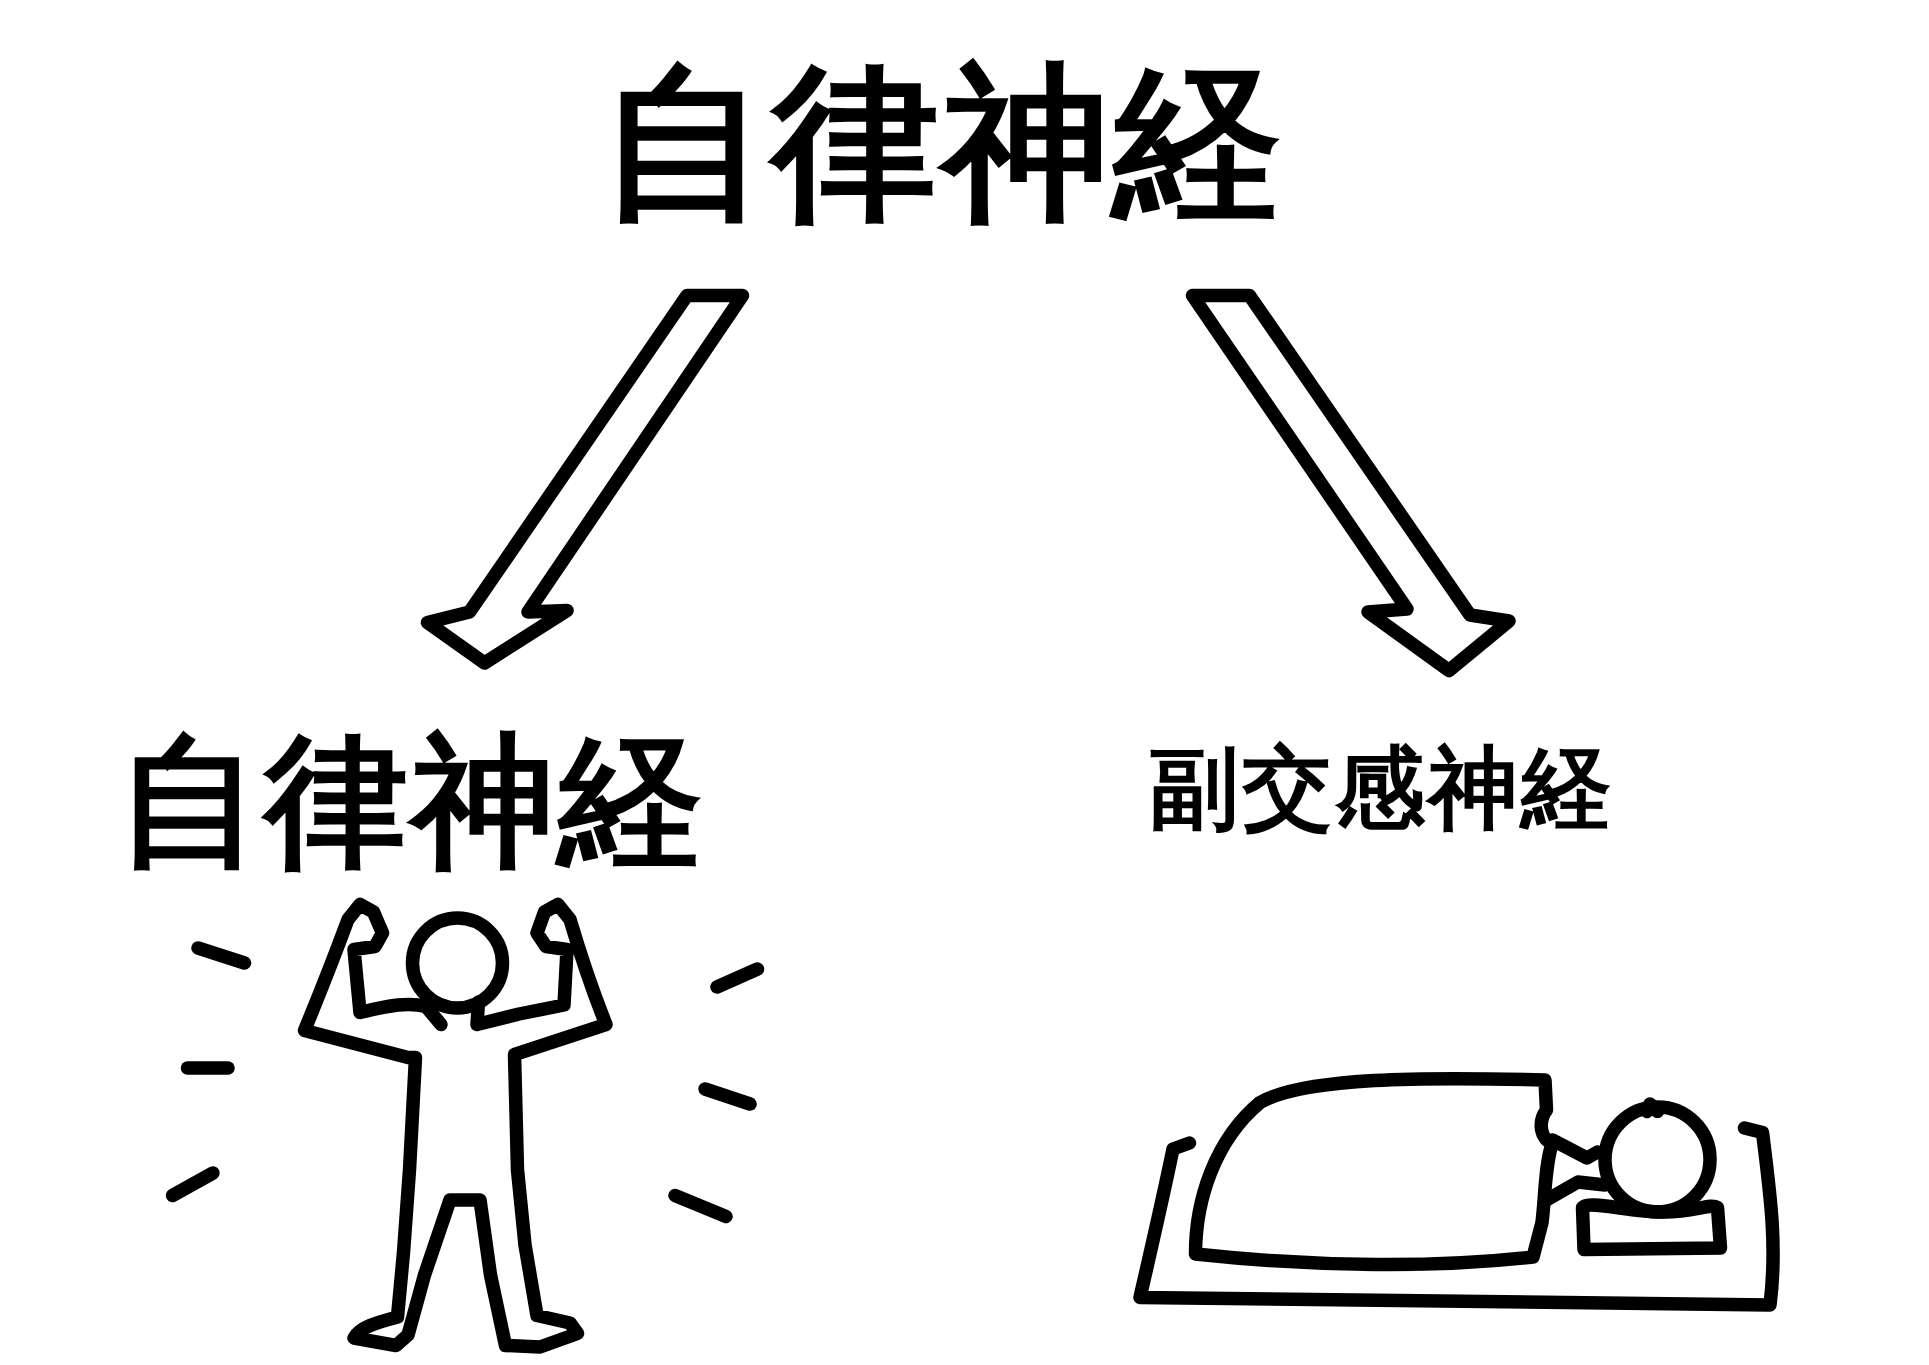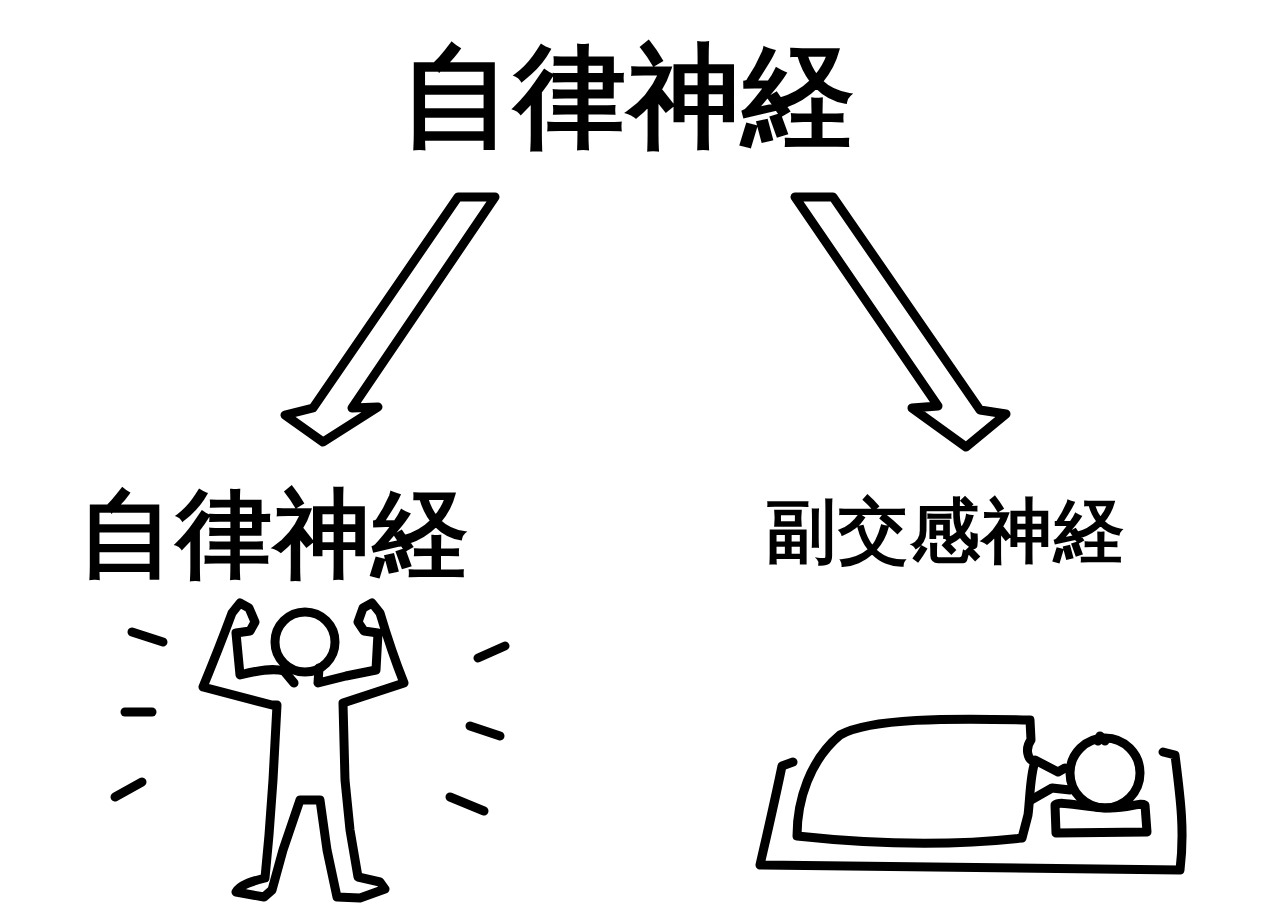--- a/index.html
+++ b/index.html
@@ -1,21 +1,21 @@
 <!DOCTYPE html>
 <html><head>
   <meta charset="utf-8">
   <style>
     html, body { margin: 0; padding: 0; background: #ffffff; }
     body { width: 1286px; height: 910px; position: relative; overflow: hidden;
            font-family: "DejaVu Sans", "Liberation Sans", sans-serif; color: #000; }
     .label { position: absolute; font-weight: bold; white-space: nowrap; line-height: 1; letter-spacing: 2px; }
     #title { left: 400px; top: 40px; font-size: 112px; }
     #left-label { left: 78px; top: 486px; font-size: 96px; }
-    #right-label { left: 766px; top: 496px; font-size: 70px; text-align: right; }
+    #right-label { left: 766px; top: 496px; font-size: 60px; text-align: right; }
     svg.art { position: absolute; left: 0; top: 0; width: 1286px; height: 910px; }
     svg.art path, svg.art line, svg.art polygon, svg.art polyline, svg.art circle {
       fill: none; stroke: #000; stroke-width: 9; stroke-linecap: round; stroke-linejoin: round;
     }
   </style>
 </head>
 <body>
 
 <div class="label" id="title">自律神経</div>
 <div class="label" id="left-label">自律神経</div>

